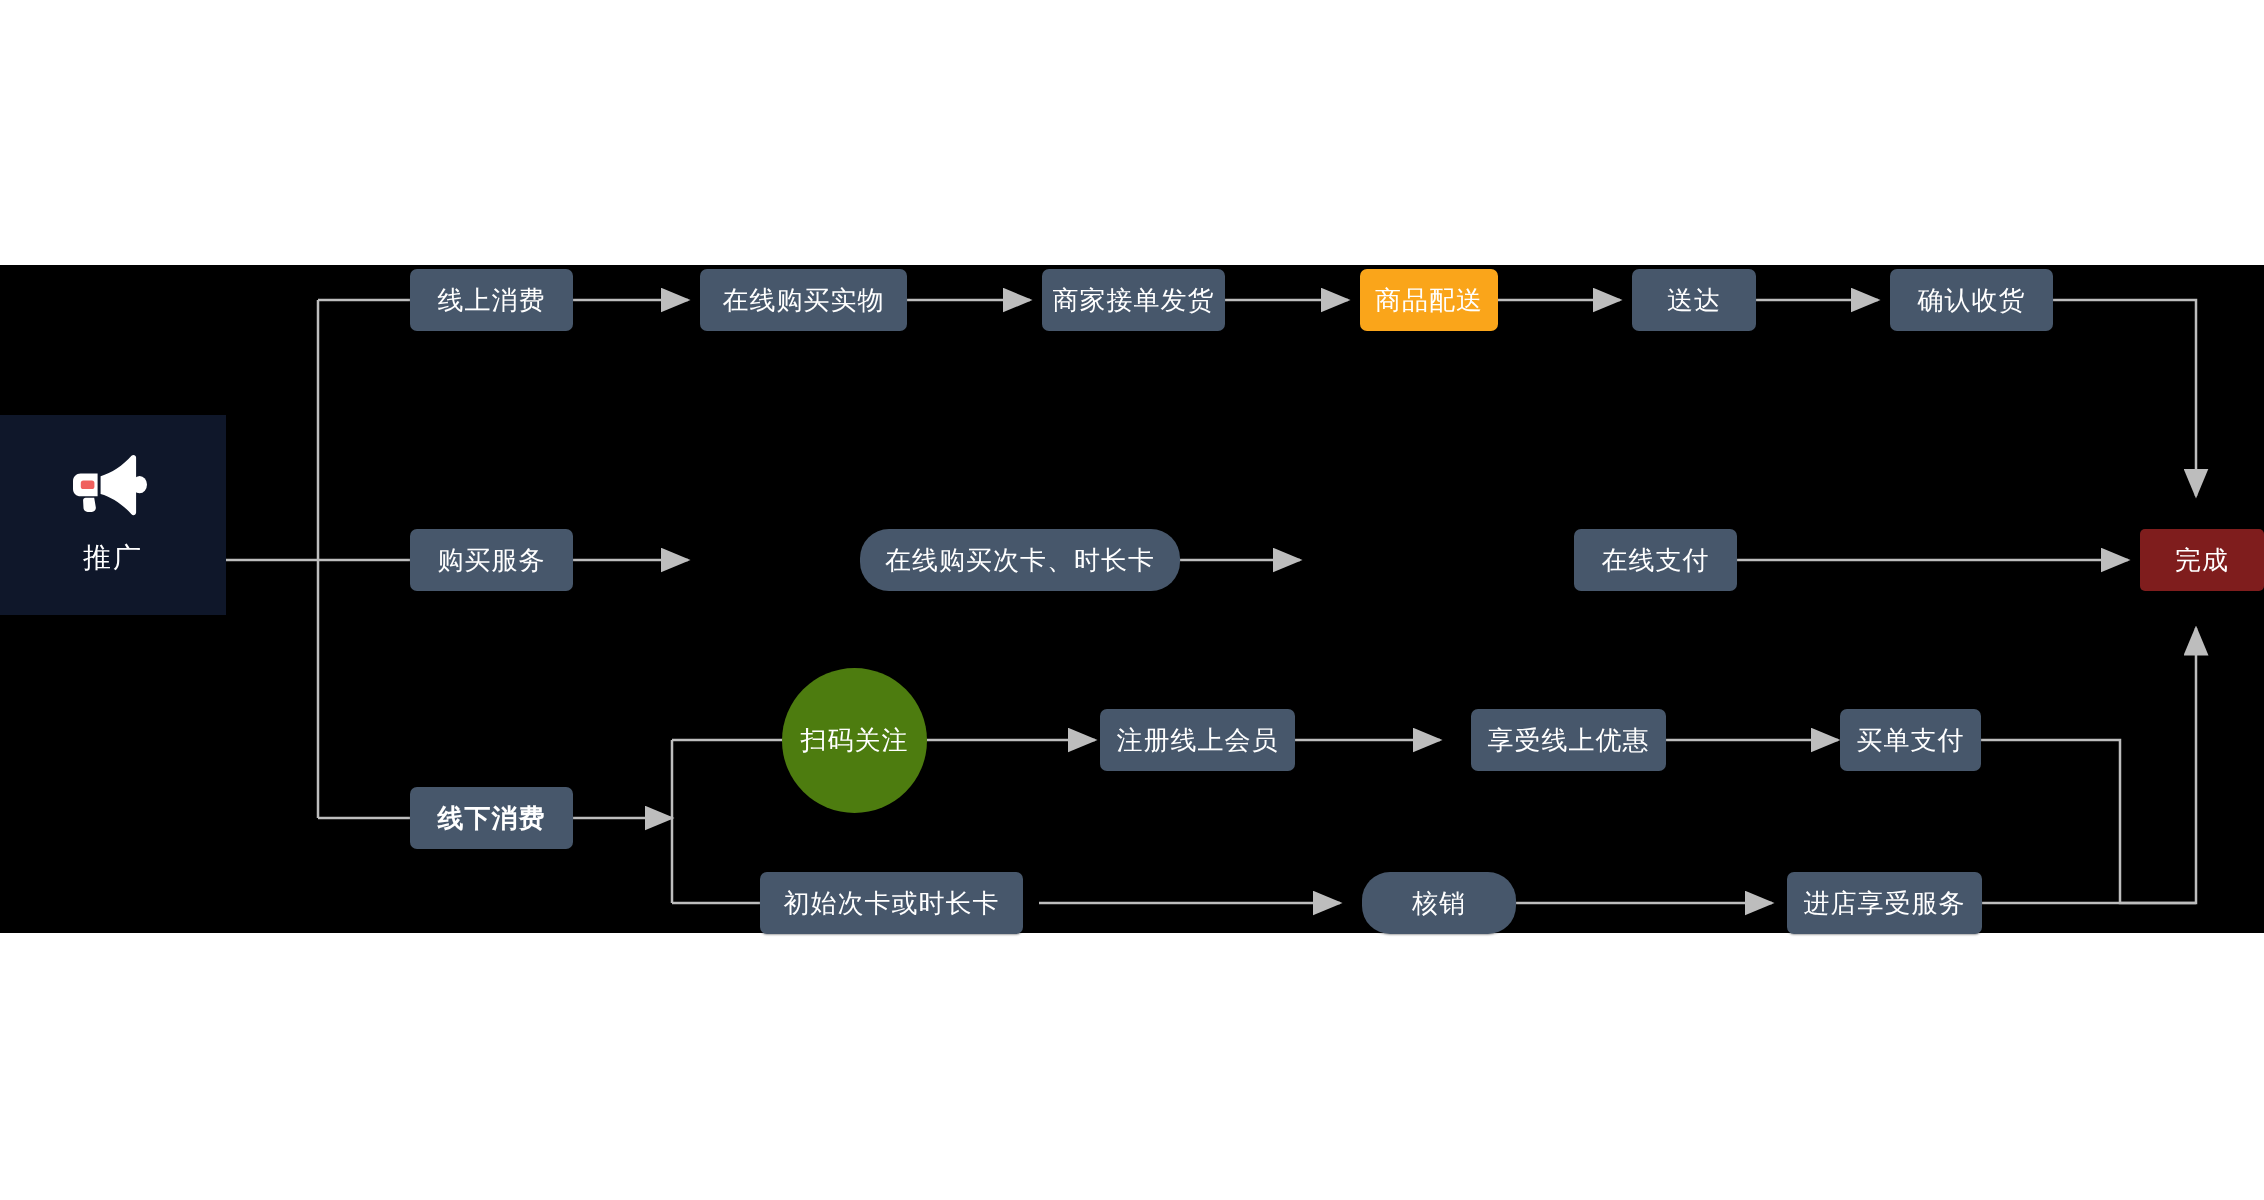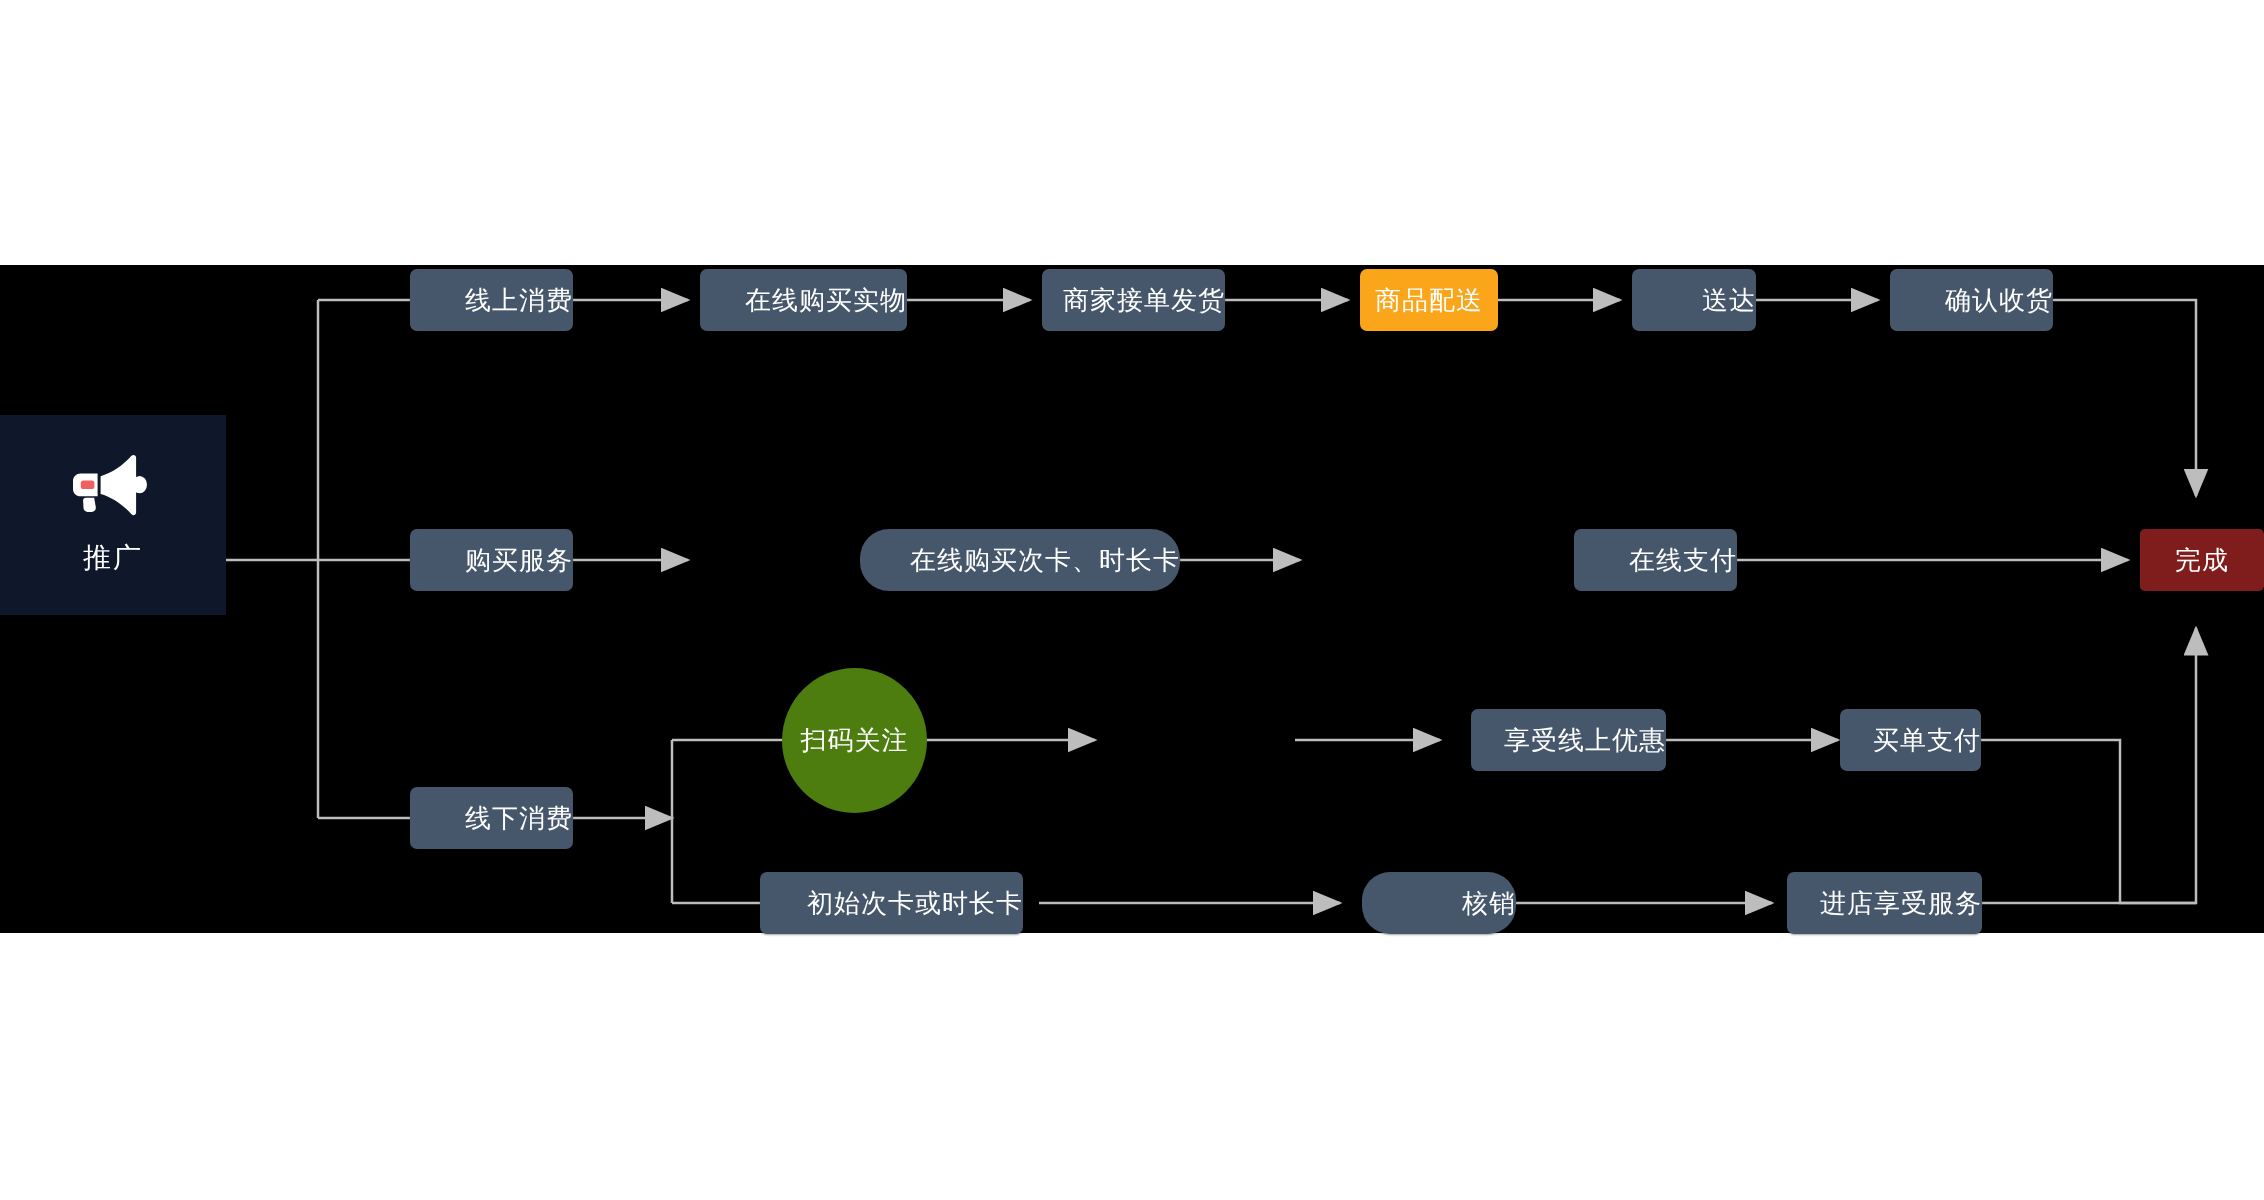--- a/index.html
+++ b/index.html
@@ -27,21 +27,20 @@
     color:#ffffff;
     white-space:nowrap;
     letter-spacing:1px;
   }
   .node.step{
     background:#47576b;
     border-radius:7px;
     font-size:26px;
     height:62px;
     box-shadow:0 1px 2px rgba(0,0,0,.35);
-    justify-content:flex-end;
   }
   .node.accent{
     background:#faa51a;
     border-radius:7px;
     font-size:26px;
     height:62px;
   }
   .node.done{
     background:#7f1d1d;
     border-radius:5px;
@@ -137,21 +136,21 @@
   </div>
 
   <div class="node step" style="left:410px;top:269px;width:163px;">
     <span>线上消费</span>
   </div>
 
   <div class="node step" style="left:410px;top:529px;width:163px;">
     <span>购买服务</span>
   </div>
 
-  <div class="node step" style="left:410px;top:787px;width:163px;">
+  <div class="node step" style="left:410px;top:787px;width:163px;font-weight:bold;">
     <span>线下消费</span>
   </div>
 
   <div class="node step" style="left:1042px;top:269px;width:183px;">
     <span>商家接单发货</span>
   </div>
 
   <div class="node step" style="left:700px;top:269px;width:207px;">
     <span>在线购买实物</span>
   </div>
@@ -173,20 +172,23 @@
   </div>
 
   <div class="node step" style="left:1574px;top:529px;width:163px;">
     <span>在线支付</span>
   </div>
 
   <div class="node circle" style="left:782px;top:668px;width:145px;height:145px;">
     <span>扫码关注</span>
   </div>
 
+  <div class="node step" style="left:1100px;top:709px;width:195px;">
+    <span>注册线上会员</span>
+  </div>
 
   <div class="node step" style="left:1471px;top:709px;width:195px;">
     <span>享受线上优惠</span>
   </div>
 
   <div class="node step" style="left:1840px;top:709px;width:141px;">
     <span>买单支付</span>
   </div>
 
   <div class="node step" style="left:760px;top:872px;width:263px;">

